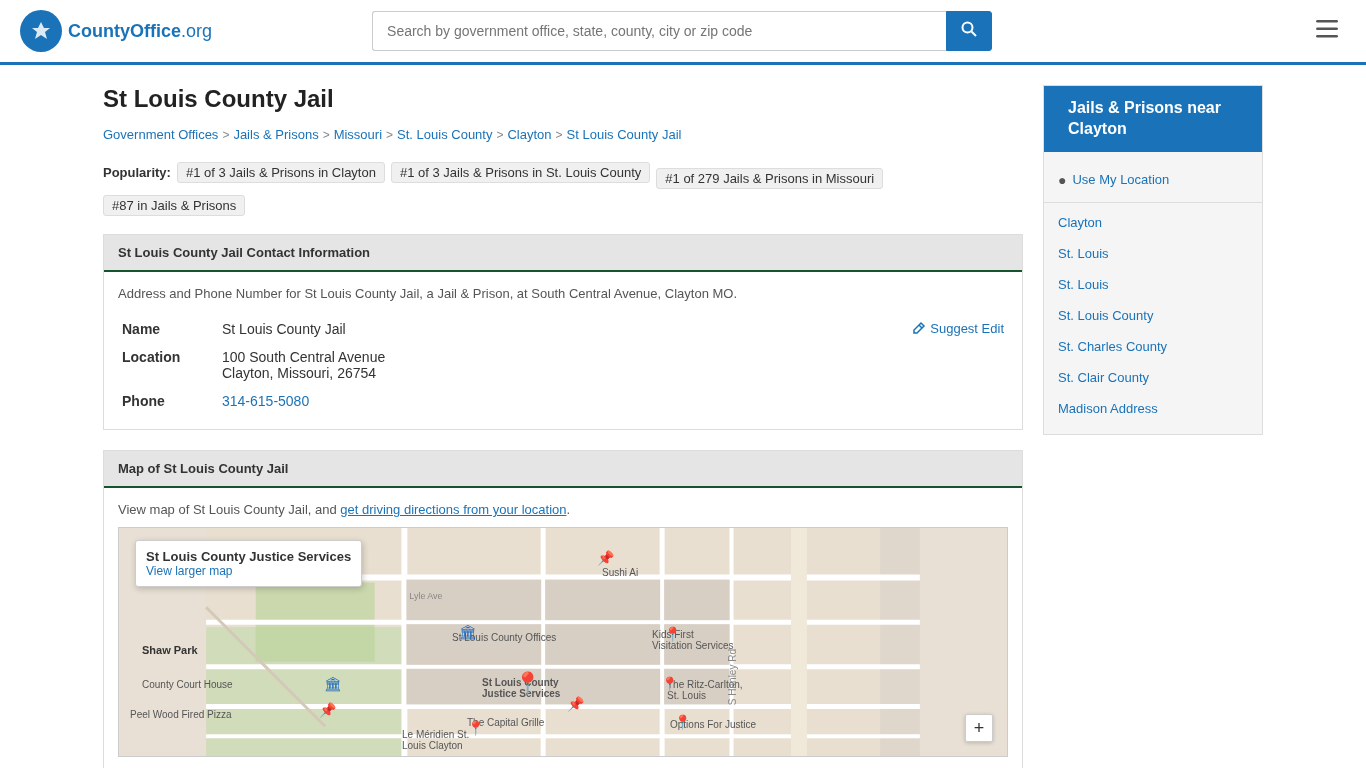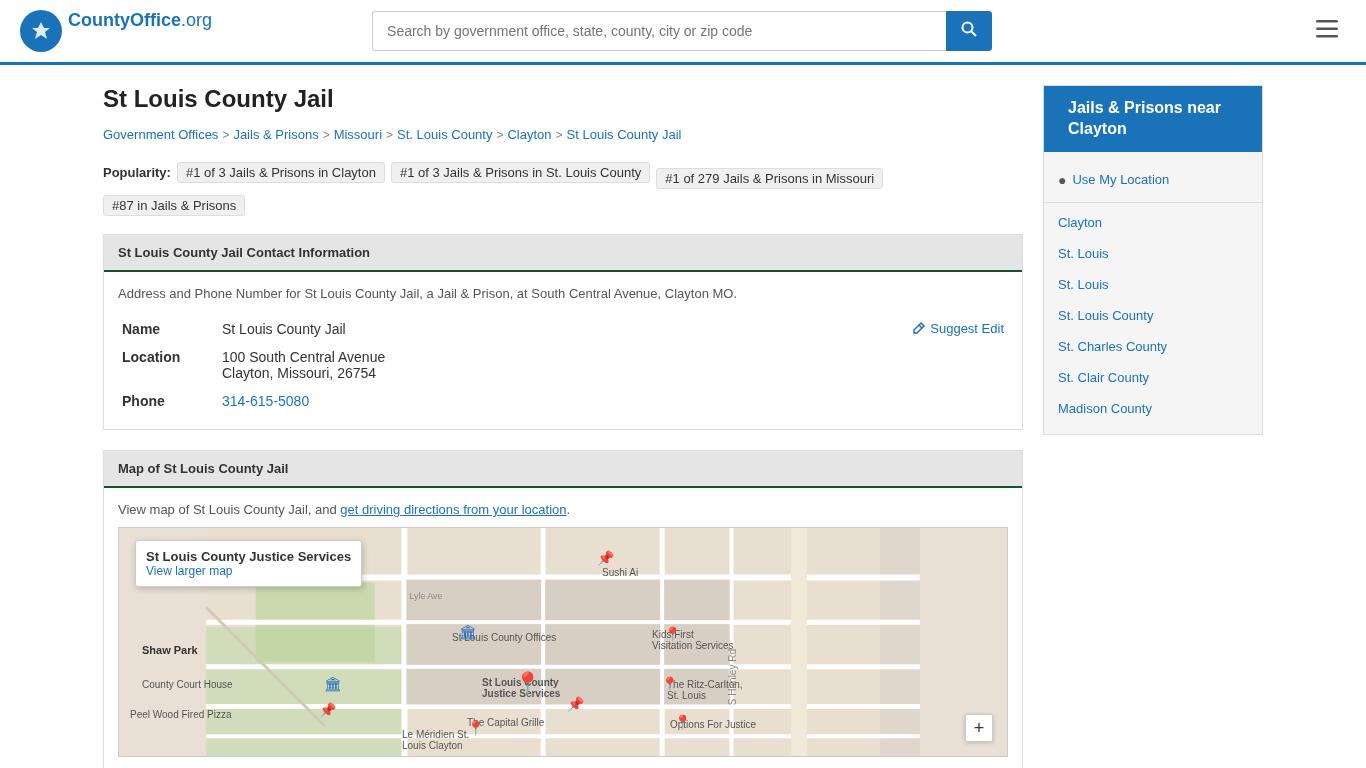--- a/index.html
+++ b/index.html
@@ -9,21 +9,21 @@
     #header {
       background: #fff;
       border-bottom: 3px solid #1a73b8;
       padding: 10px 20px;
       display: flex;
       align-items: center;
       gap: 20px;
     }
     #logo-area {
       display: flex;
-      align-items: flex-start;
+      align-items: center;
       gap: 6px;
       text-decoration: none;
     }
     #logo-icon {
       width: 42px;
       height: 42px;
       background: #1a73b8;
       border-radius: 50%;
       display: flex;
       align-items: center;
@@ -497,18 +497,18 @@
           <span style="color:#555; font-size:14px;">●</span>
           <span>Use My Location</span>
         </a>
         <hr class="sidebar-divider">
         <a class="sidebar-link" href="#">Clayton</a>
         <a class="sidebar-link" href="#">St. Louis</a>
         <a class="sidebar-link" href="#">St. Louis</a>
         <a class="sidebar-link" href="#">St. Louis County</a>
         <a class="sidebar-link" href="#">St. Charles County</a>
         <a class="sidebar-link" href="#">St. Clair County</a>
-        <a class="sidebar-link" href="#">Madison County</a>
+        <a class="sidebar-link" href="#">Madison Address</a>
       </div>
     </div>
   </aside>
 
 </div>
 
 </body></html>

